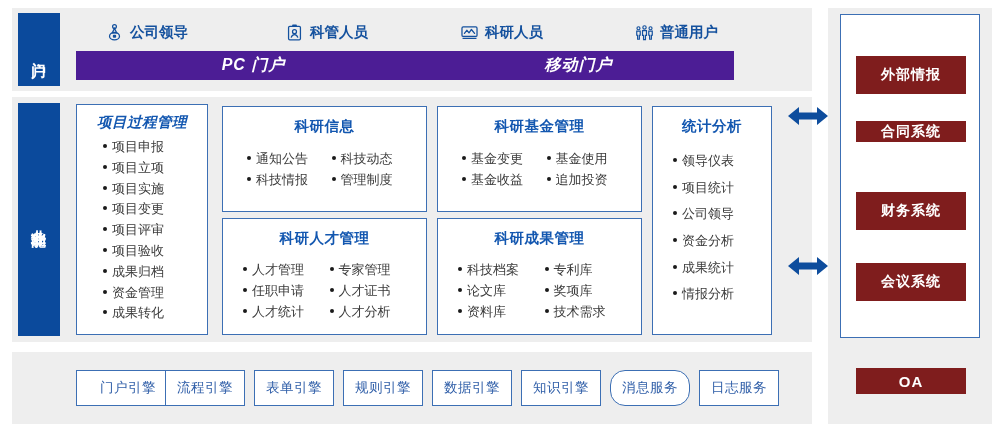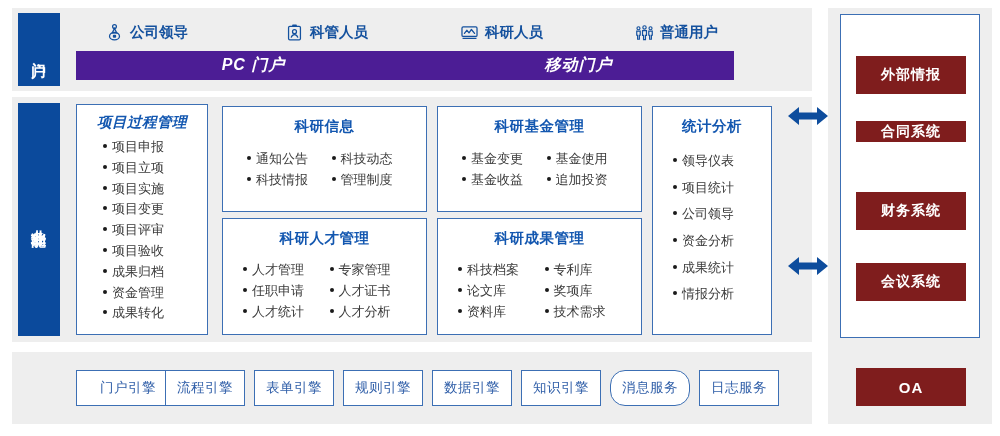--- a/index.html
+++ b/index.html
@@ -313,17 +313,17 @@
   <div class="ext-btn" style="left:856px;top:121px;width:110px;height:21px;">
     <span>合同系统</span>
   </div>
   <div class="ext-btn" style="left:856px;top:192px;width:110px;height:38px;">
     <span>财务系统</span>
   </div>
   <div class="ext-btn" style="left:856px;top:263px;width:110px;height:38px;">
     <span>会议系统</span>
   </div>
 
-  <div class="ext-btn" style="left:856px;top:368px;width:110px;height:38px;font-size:15px;">
+  <div class="ext-btn" style="left:856px;top:368px;width:110px;height:26px;font-size:15px;">
     <span>OA</span>
   </div>
 
 </div>
 
 </body></html>

